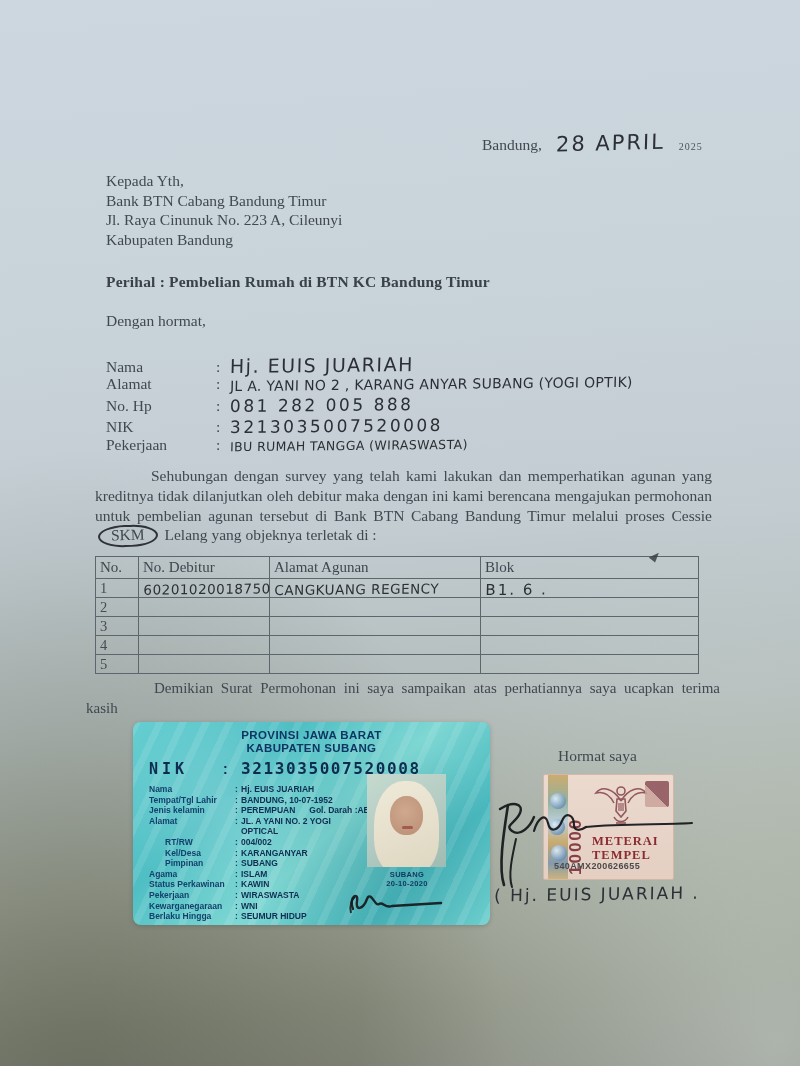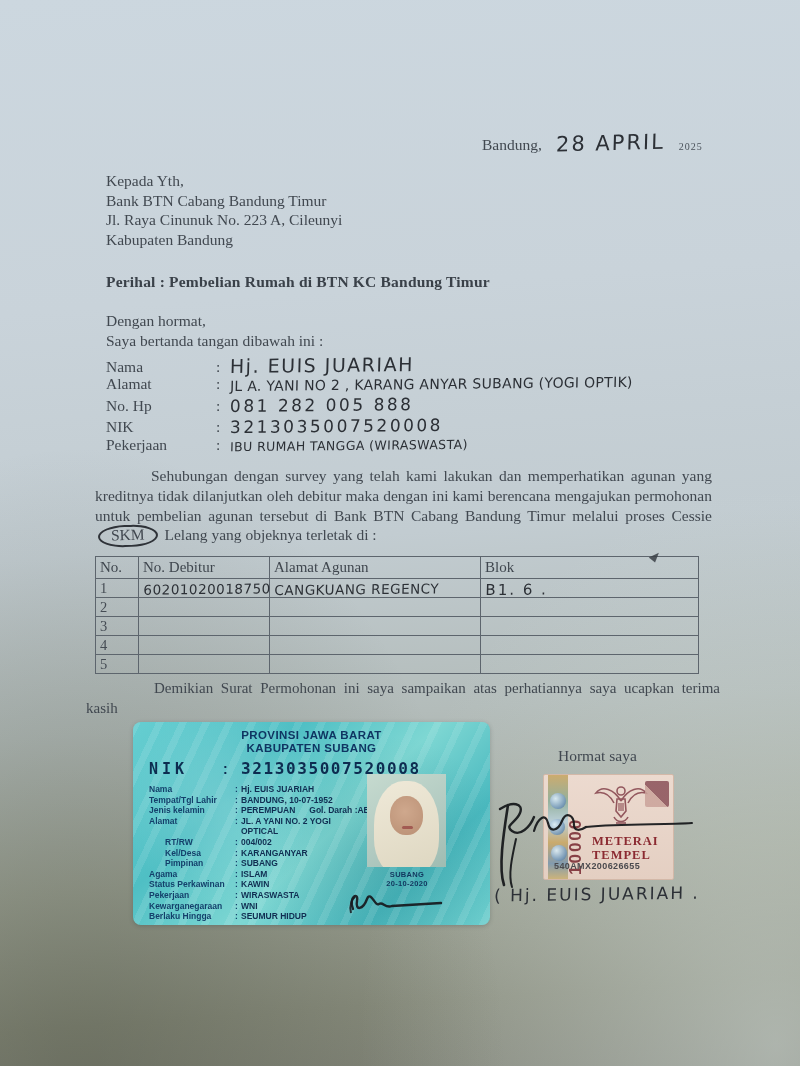--- a/index.html
+++ b/index.html
@@ -108,21 +108,20 @@
     <div>Kepada Yth,</div>
     <div>Bank BTN Cabang Bandung Timur</div>
     <div>Jl. Raya Cinunuk No. 223 A, Cileunyi</div>
     <div>Kabupaten Bandung</div>
   </div>
 
   <div class="abs" id="subject">Perihal : Pembelian Rumah di BTN KC Bandung Timur</div>
 
   <div class="abs" id="salutation">
     <div>Dengan hormat,</div>
-    <div>Saya bertanda tangan dibawah ini :</div>
   </div>
 
   <div class="abs" id="letter-fields">
       <div class="lfield">
         <span class="flabel">Nama</span>
         <span class="fcolon">:</span>
         <span class="fvalue hand hv-0">Hj. EUIS JUARIAH</span>
       </div>
       <div class="lfield">
         <span class="flabel">Alamat</span>

